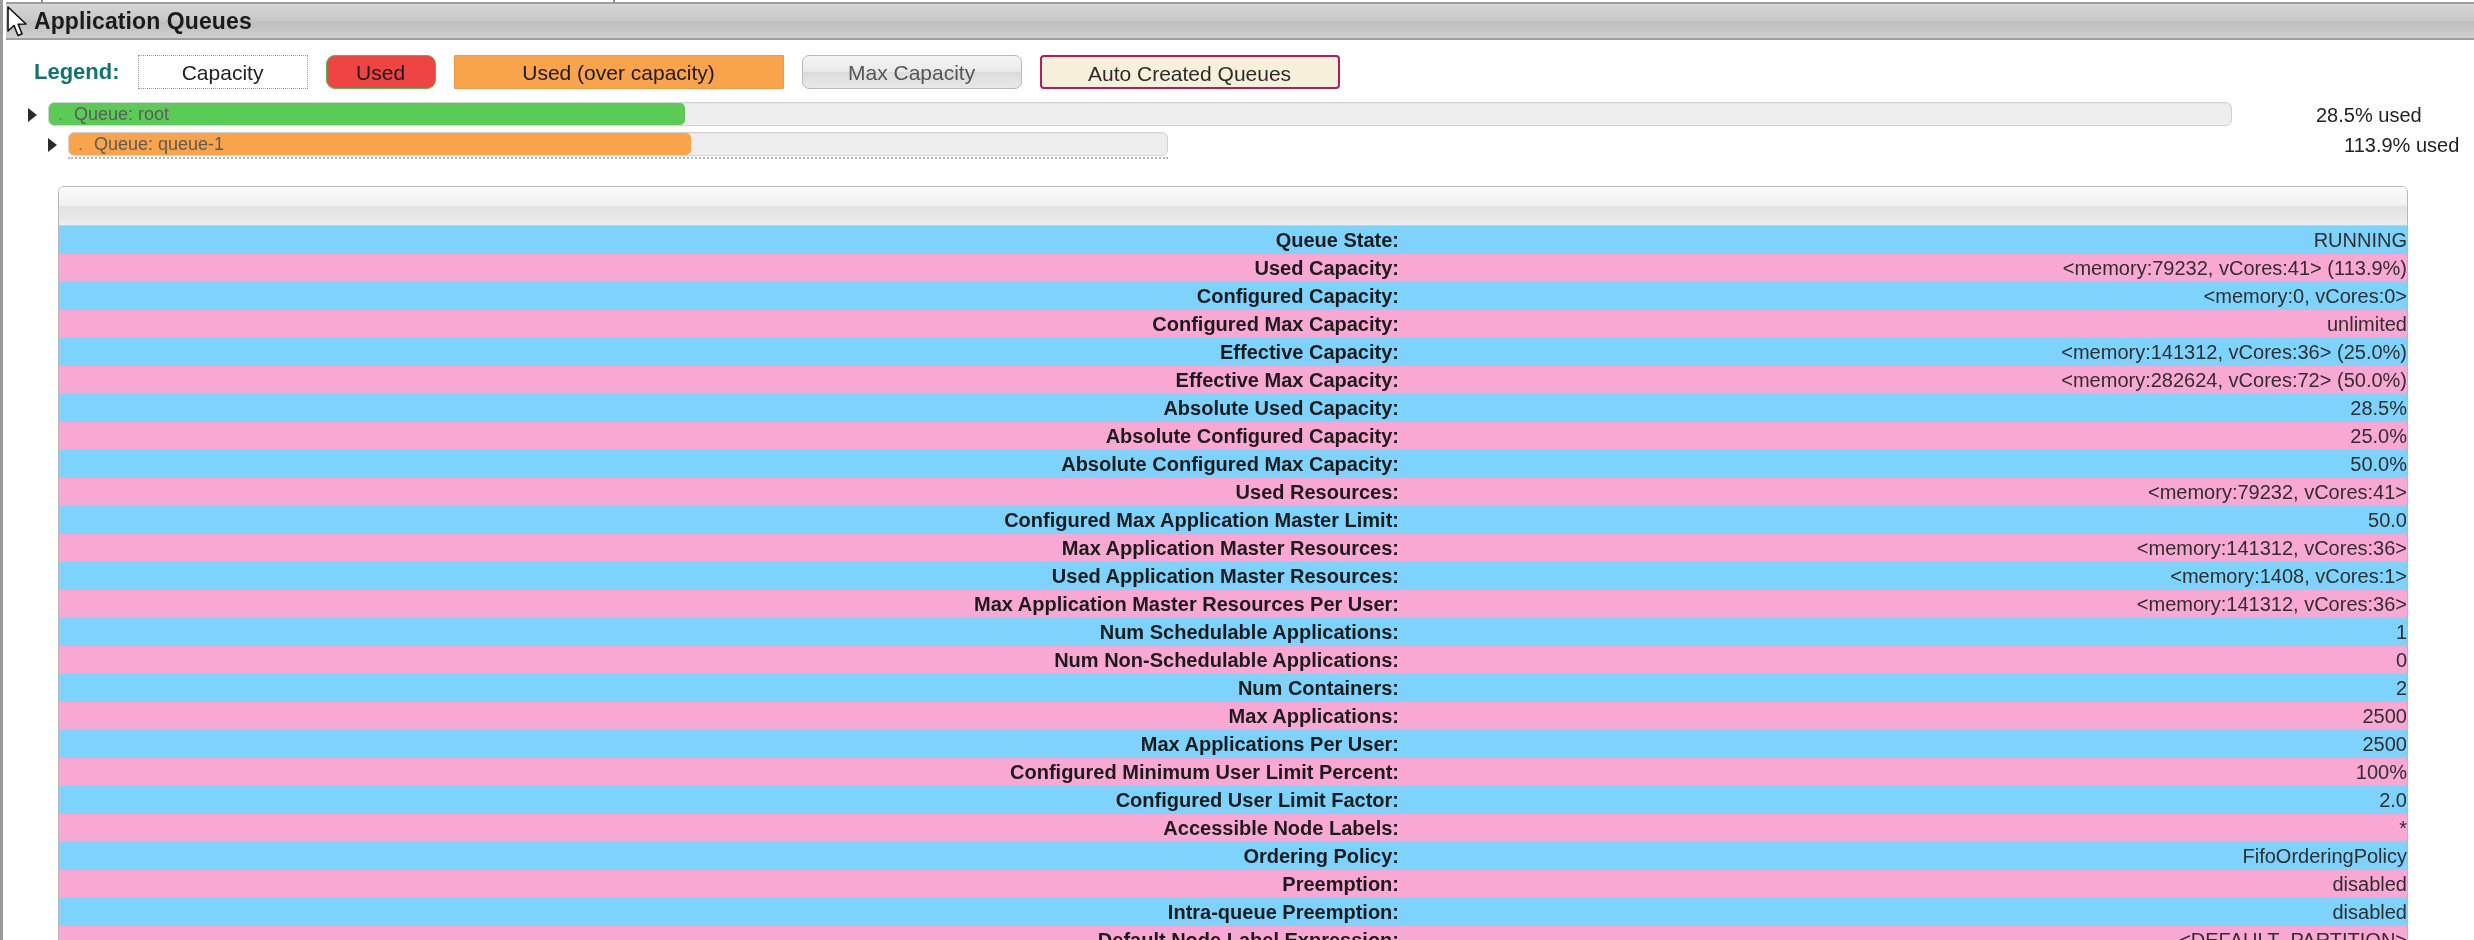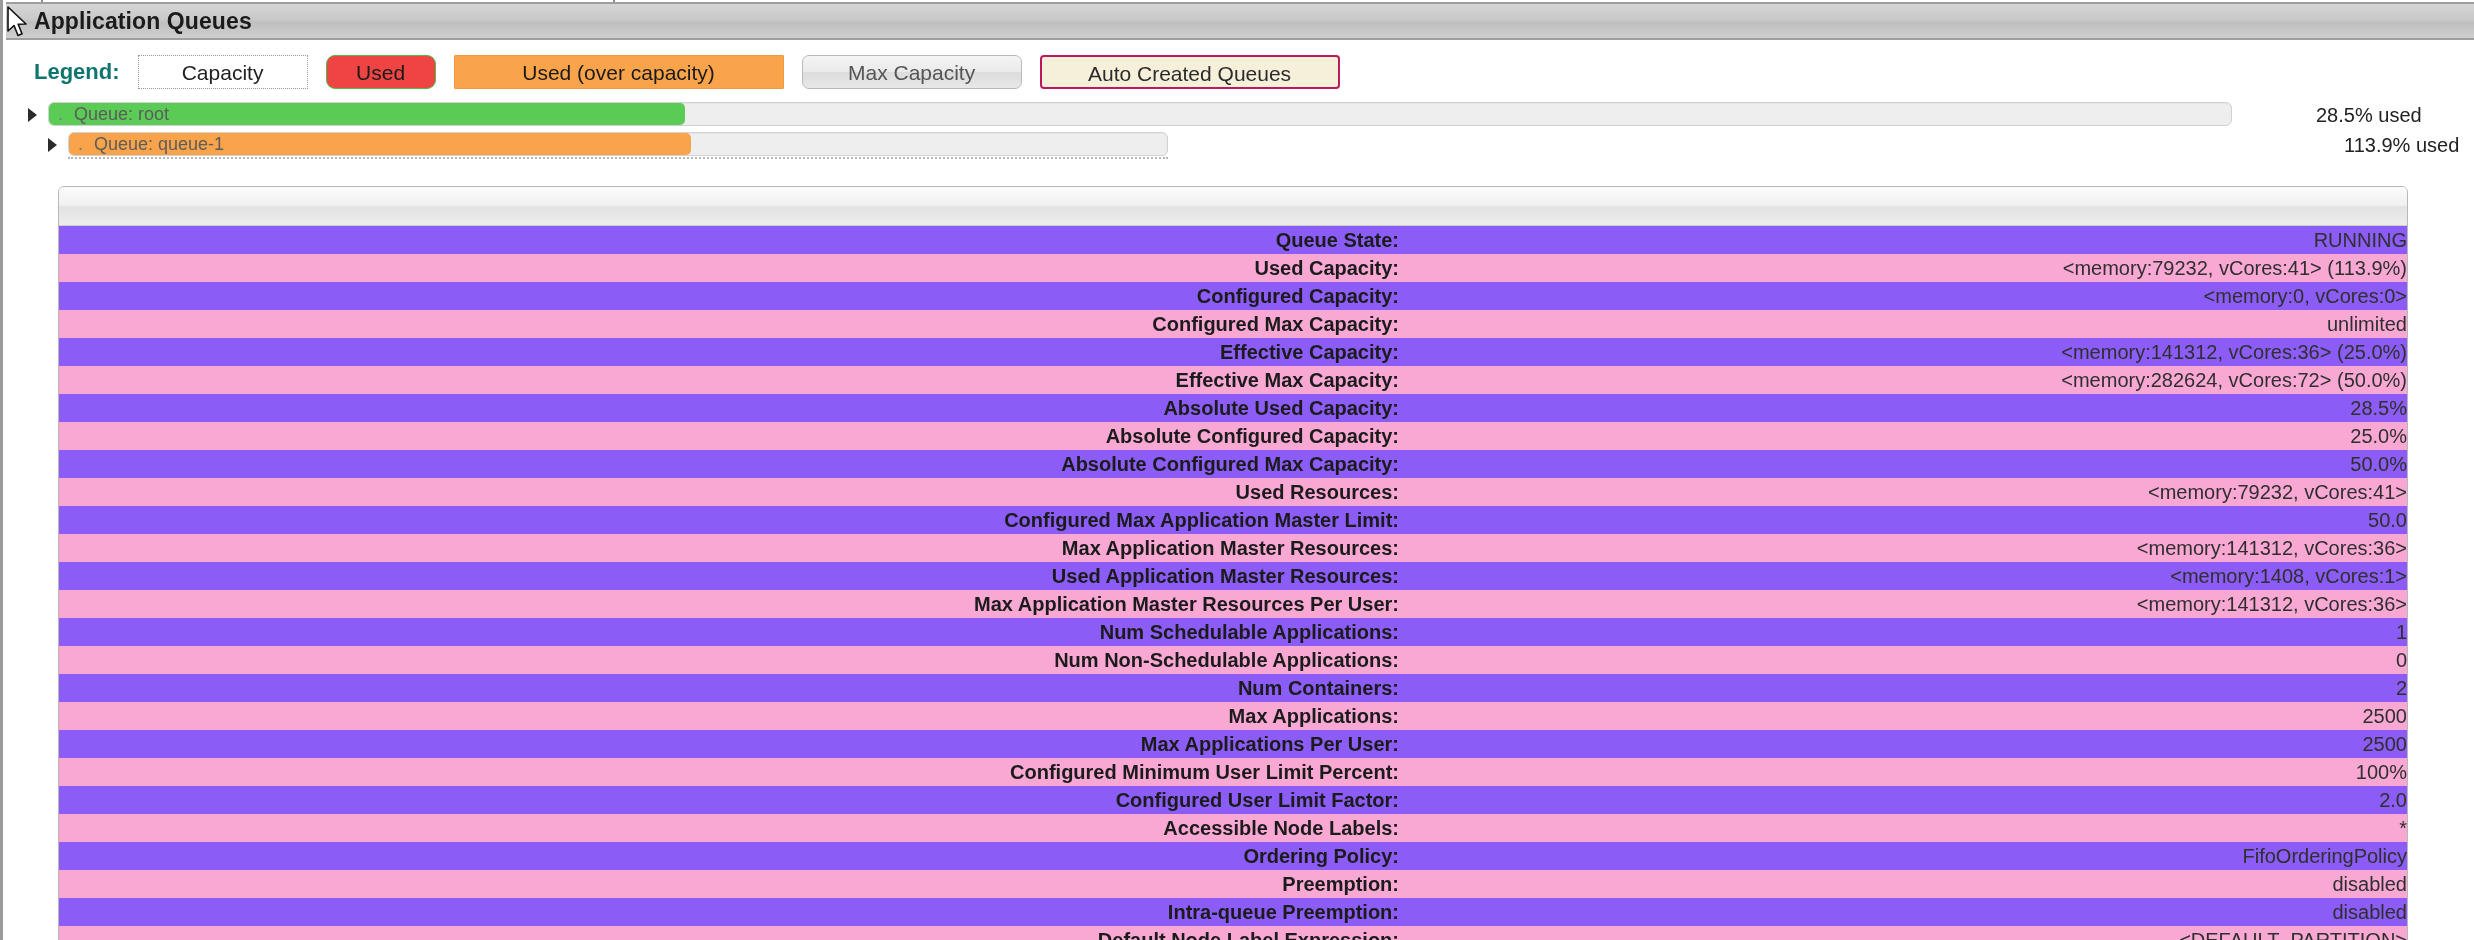--- a/index.html
+++ b/index.html
@@ -235,21 +235,21 @@
   #detail-header {
     height: 38px;
     background: linear-gradient(to bottom, #fbfbfb 0%, #f1f1f1 48%, #e2e2e2 52%, #ededed 100%);
     border-bottom: 1px solid #cfcfcf;
   }
   table.detail-table {
     width: 100%;
     border-collapse: collapse;
     table-layout: fixed;
   }
-  table.detail-table tr.odd  { background: #8b5cf6; }
+  table.detail-table tr.odd  { background: #7dd3fc; }
   table.detail-table tr.even { background: #f9a8d4; }
   table.detail-table td {
     padding: 0;
     height: 28px;
     font-size: 20px;
     vertical-align: middle;
   }
   td.detail-key {
     width: 1340px;
     text-align: right;

